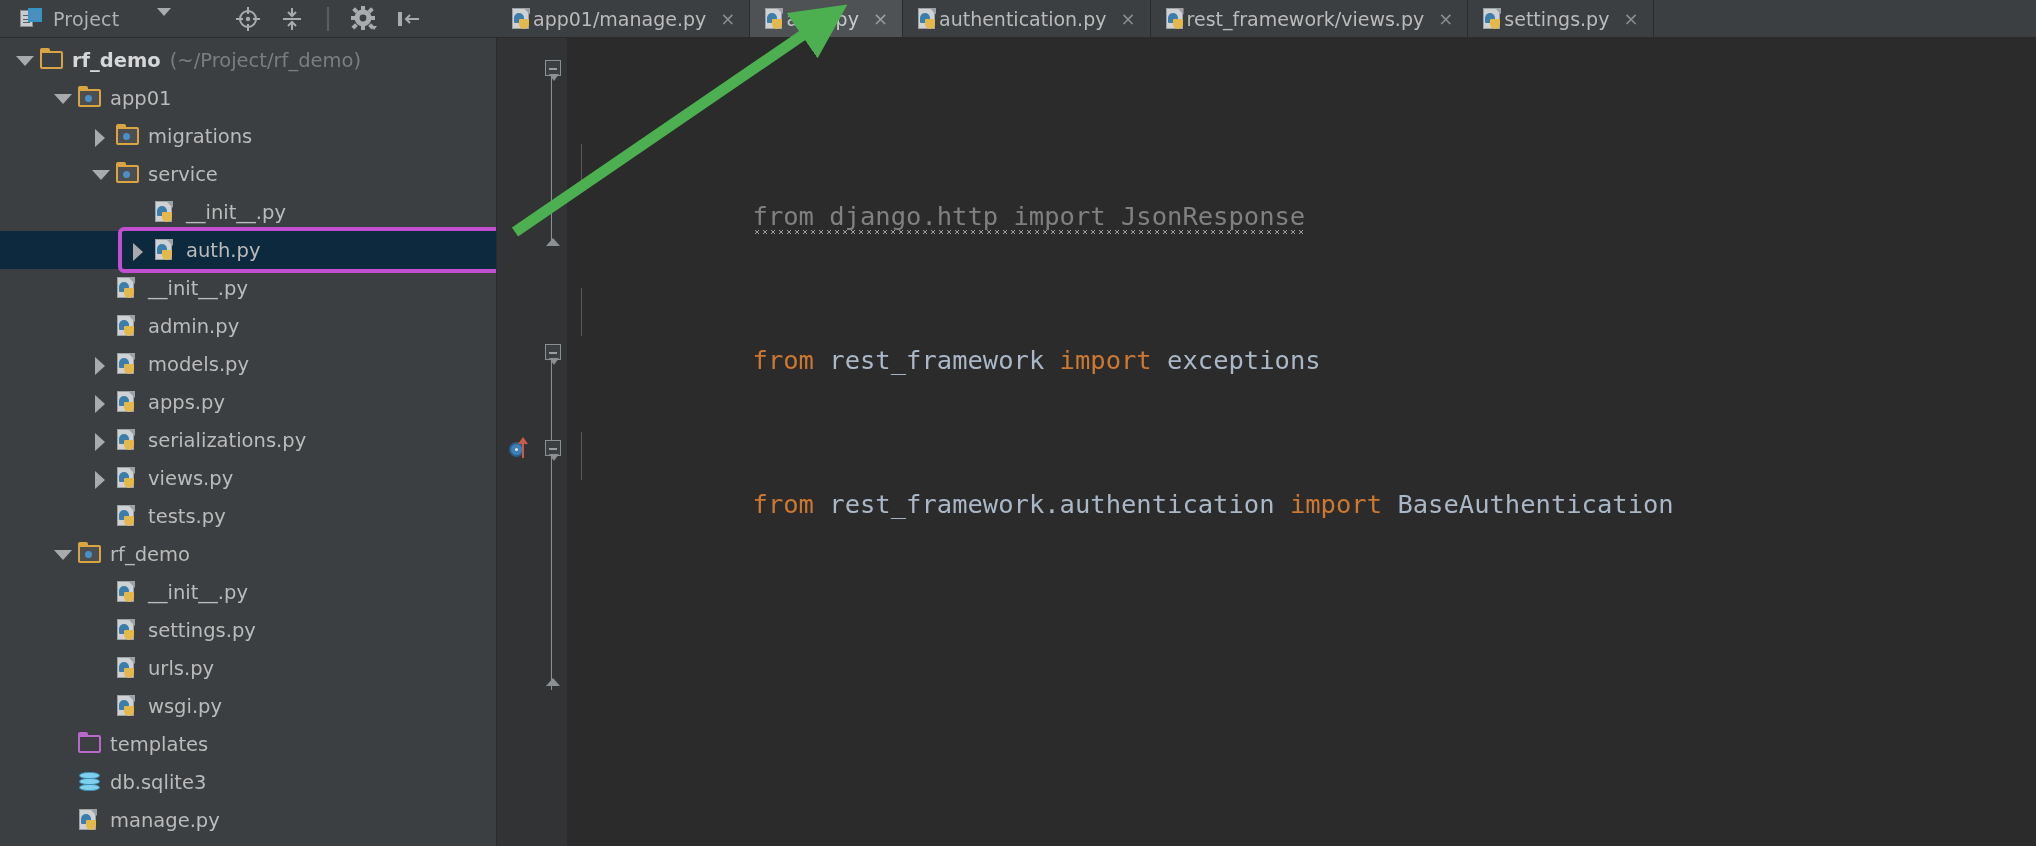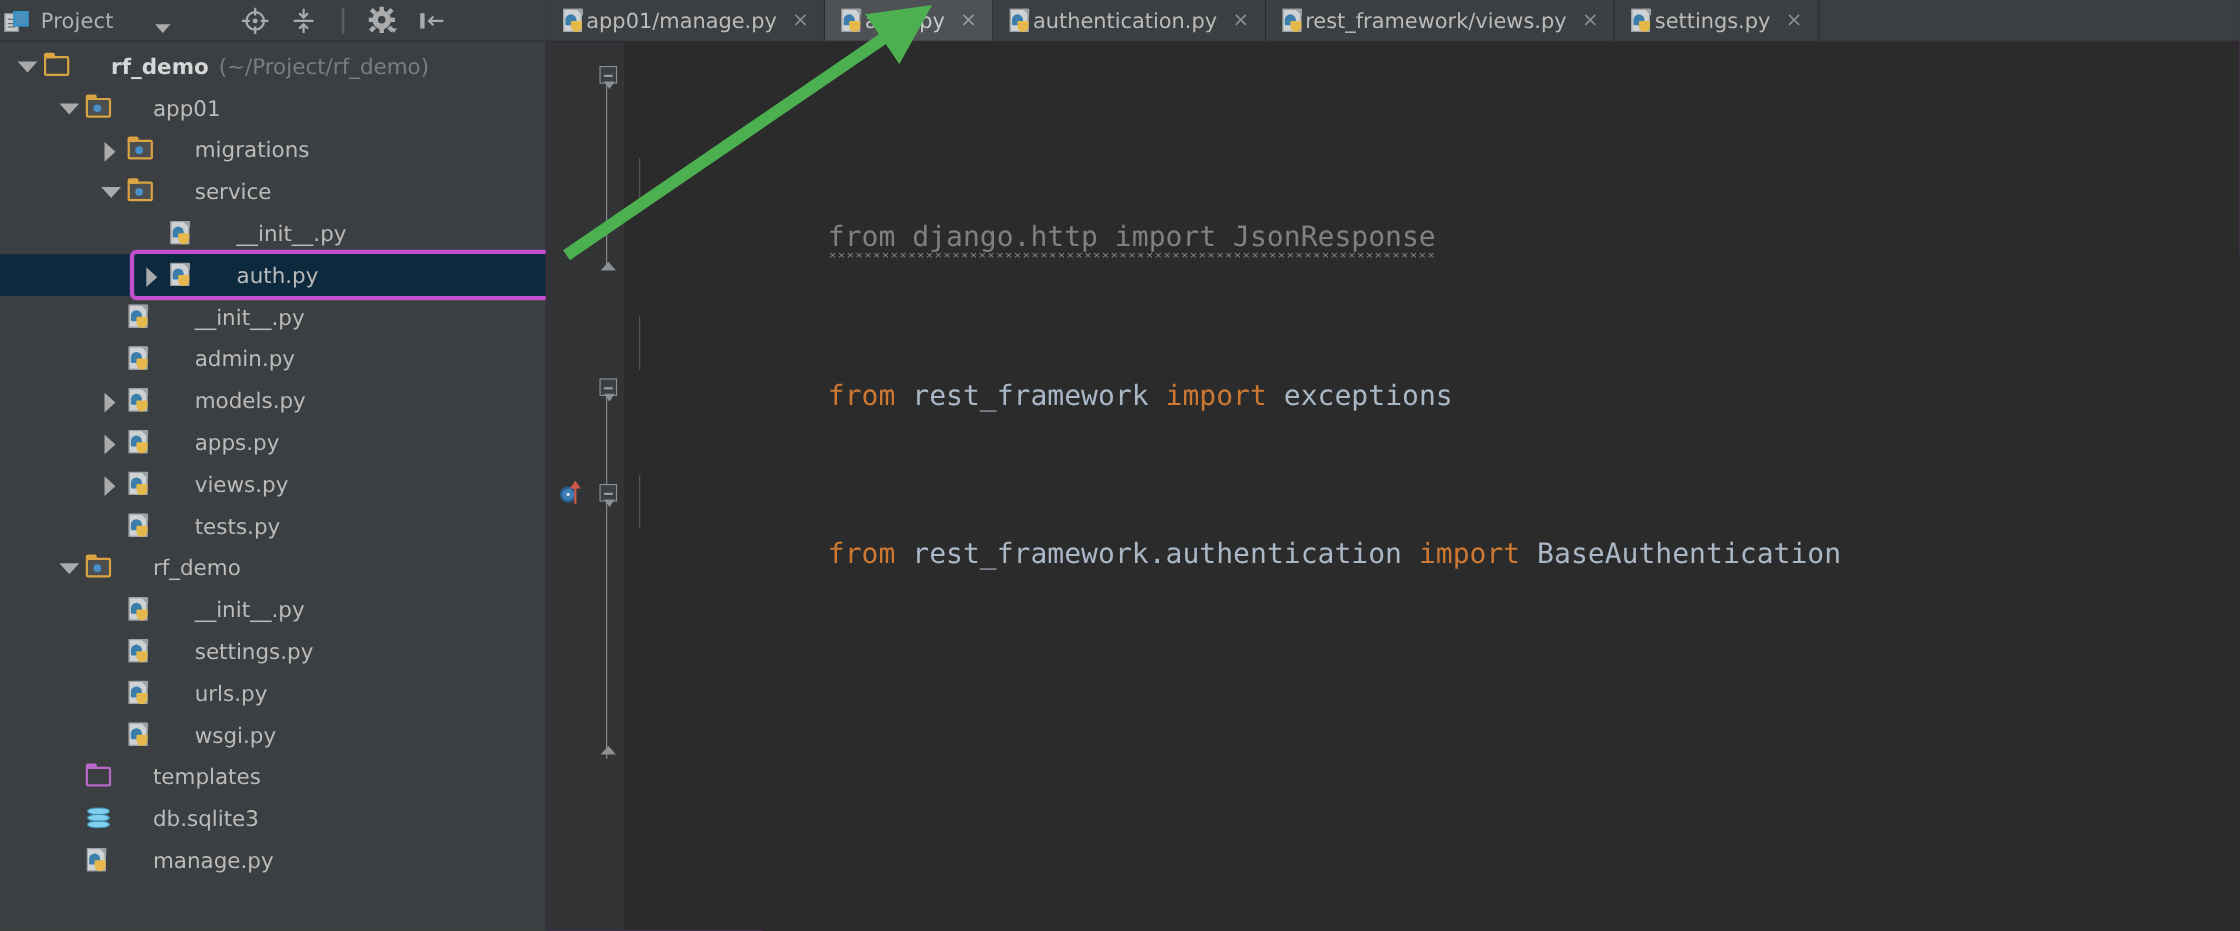--- a/index.html
+++ b/index.html
@@ -40,23 +40,23 @@
     flex: 0 0 497px;
     display: flex;
     align-items: center;
     background: #3c3f41;
     border-bottom: 1px solid #2b2b2b;
     box-sizing: border-box;
     position: relative;
   }
   .proj-title-group {
     display: flex;
-    align-items: flex-end;
+    align-items: flex-start;
     flex: 0 0 auto;
-    padding-left: 4px;
+    padding-left: 20px;
   }
   .proj-icon {
     width: 22px; height: 20px;
     position: relative;
     margin-right: 11px;
     flex: 0 0 22px;
   }
   .proj-icon .sheet {
     position: absolute; left: 0; top: 2px;
     width: 13px; height: 17px;
@@ -233,21 +233,21 @@
   }
   .twist.right::after {
     content: "";
     position: absolute;
     left: 5px; top: 3px;
     border-top: 9px solid transparent;
     border-bottom: 9px solid transparent;
     border-left: 10px solid #a8aaac;
   }
   .ticon { width: 24px; height: 24px; flex: 0 0 24px; margin-right: 8px; position: relative; }
-  .tlabel { color: #bbbbbb; margin-left: 29px; }
+  .tlabel { color: #bbbbbb; }
   .tlabel.bold { font-weight: bold; color: #d6d7d8; }
   .tlabel.dim { color: #7b7e80; margin-left: 9px; }
 
   
   .folder-plain, .folder-mod, .folder-tpl {
     position: absolute;
     left: 0; top: 3px;
     width: 23px; height: 18px;
     box-sizing: border-box;
   }
@@ -689,20 +689,33 @@
           <span style="display: inline-block; flex: 0 0 90px; width: 90px;"></span>
           <span class="twist right"></span>
           <span class="ticon">
             <span class="pyfile" style="position:absolute;left:0;top:0;">
               <span class="doc"></span>
               <span class="fold"></span>
               <span class="snake-b"></span>
               <span class="snake-y"></span>
             </span>
           </span>
+          <span class="tlabel">serializations.py</span>
+        </div>
+        <div class="trow">
+          <span style="display: inline-block; flex: 0 0 90px; width: 90px;"></span>
+          <span class="twist right"></span>
+          <span class="ticon">
+            <span class="pyfile" style="position:absolute;left:0;top:0;">
+              <span class="doc"></span>
+              <span class="fold"></span>
+              <span class="snake-b"></span>
+              <span class="snake-y"></span>
+            </span>
+          </span>
           <span class="tlabel">views.py</span>
         </div>
         <div class="trow">
           <span style="display: inline-block; flex: 0 0 90px; width: 90px;"></span>
           <span class="twist"></span>
           <span class="ticon">
             <span class="pyfile" style="position:absolute;left:0;top:0;">
               <span class="doc"></span>
               <span class="fold"></span>
               <span class="snake-b"></span>

